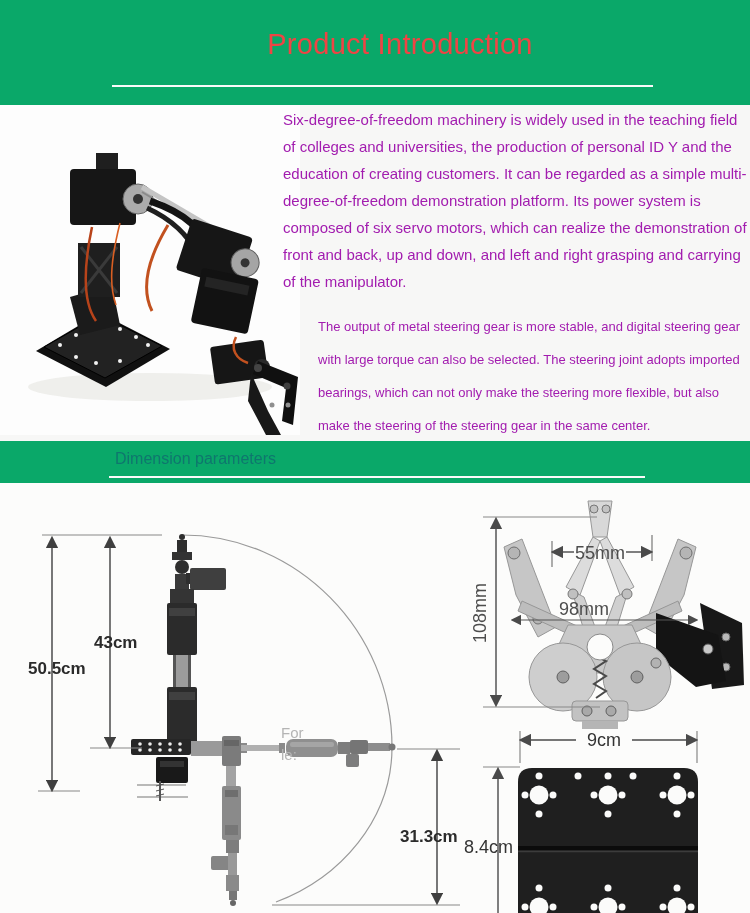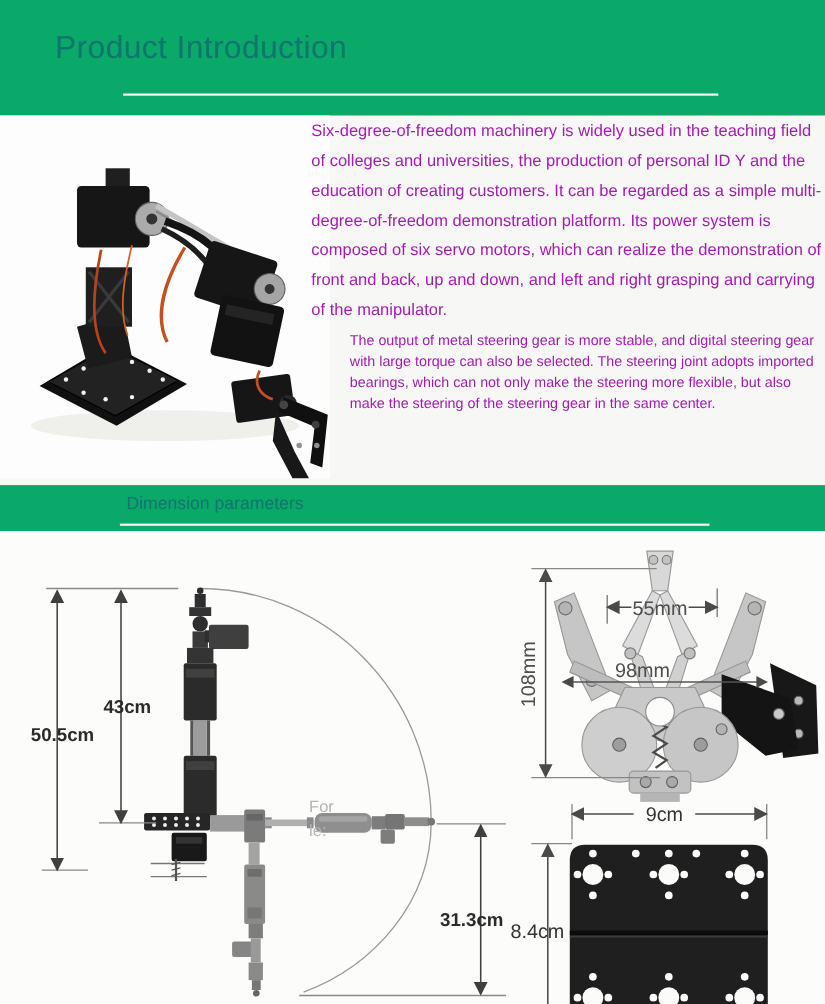--- a/index.html
+++ b/index.html
@@ -7,42 +7,42 @@
   .page {
     position:relative; width:750px; height:913px; overflow:hidden;
     background:#f7f7f6;
     font-family:"Liberation Sans", sans-serif;
   }
   .band { position:absolute; left:0; width:750px; background:#0aa869; }
   .band-top { top:0; height:105px; }
   .band-mid { top:441px; height:42px; }
   .page-title {
     position:absolute; top:28px; left:50px; width:700px;
-    font-size:29px; font-weight:400; color:#0f766e;
+    text-align:center; font-size:29px; font-weight:400; color:#ef4444;
     letter-spacing:.3px;
   }
   .underline-top {
     position:absolute; top:85px; left:112px; width:541px; height:2px;
     background:#fafafa;
   }
   .section-title {
     position:absolute; top:450px; left:115px; width:646px;
     text-align:left; font-size:16px; font-weight:400; color:#0f766e;
   }
   .underline-mid {
     position:absolute; top:476px; left:109px; width:536px; height:2px;
     background:#fafafa;
   }
   .photo {
     position:absolute; top:105px; left:0; width:300px; height:330px;
     background:#fdfdfd;
   }
   .para { position:absolute; color:#a21caf; text-align:left; }
   .para-1 { top:106px; left:283px; width:464px; font-size:15px; line-height:27px; }
-  .para-2 { top:300px; left:318px; width:430px; font-size:13px; line-height:19px; }
+  .para-2 { top:310px; left:318px; width:430px; font-size:13px; line-height:33px; }
   .diagram-area {
     position:absolute; top:483px; left:0; width:750px; height:430px;
     background:#fcfcfb;
   }
   svg { display:block; }
   .svg-abs { position:absolute; }
   .arm-svg     { left:0;   top:490px; }
   .gripper-svg { left:460px; top:495px; }
   .plate-svg   { left:460px; top:725px; }
   .dim-bold { font-size:17px; font-weight:bold; fill:#2b2b2b; }

